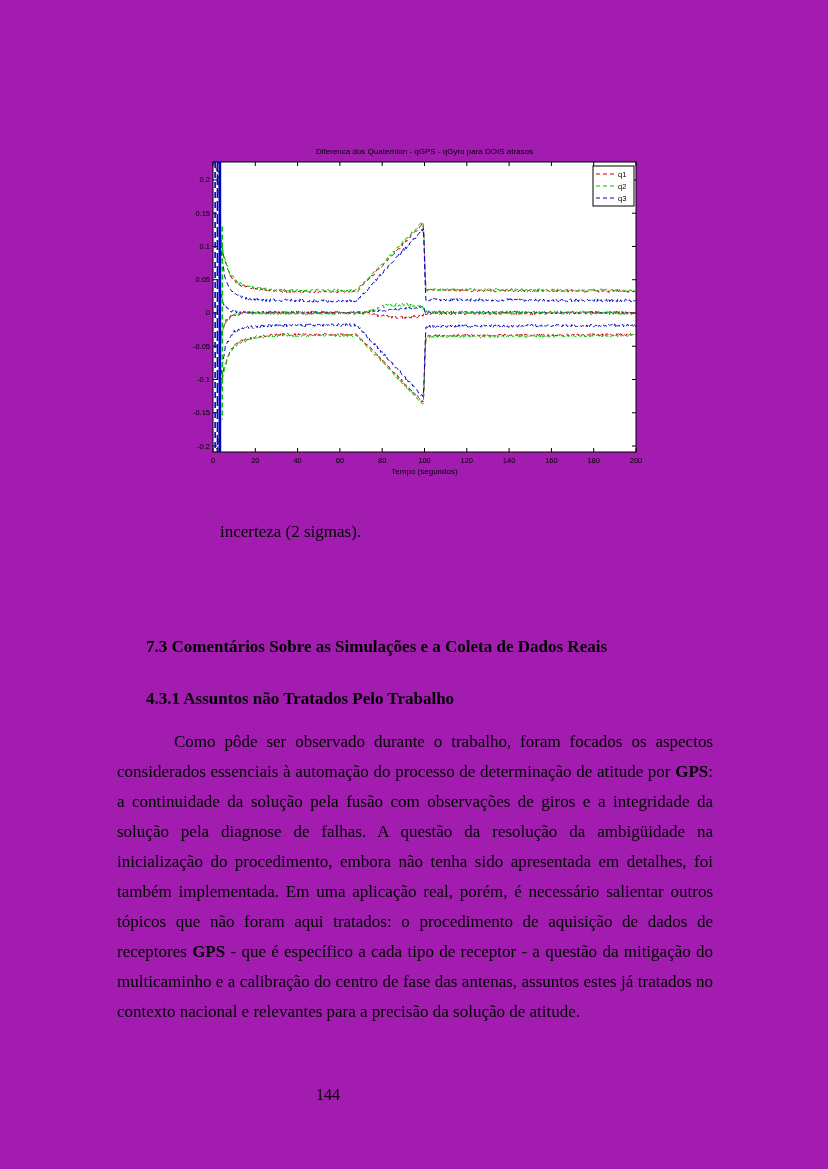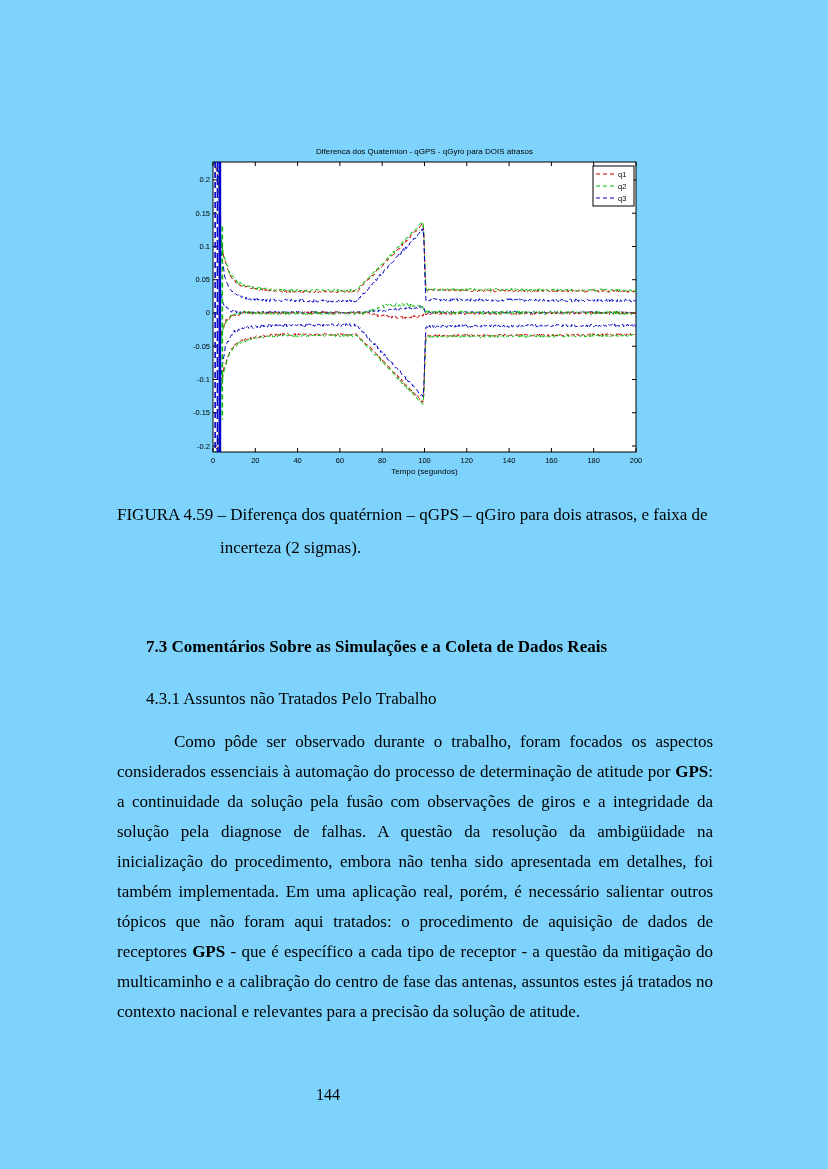--- a/index.html
+++ b/index.html
@@ -1,23 +1,23 @@
 <!DOCTYPE html>
 <html><head>
 <meta charset="utf-8">
 <style>
   html,body{margin:0;padding:0;background:#ffffff;}
   body{width:828px;height:1169px;position:relative;font-family:"Liberation Serif",serif;color:#000;}
-  .page{position:absolute;left:0;top:0;width:828px;height:1169px;background:#7dd3fc;}
+  .page{position:absolute;left:0;top:0;width:828px;height:1169px;background:#a21caf;}
   .figure{position:absolute;left:185px;top:140px;width:470px;height:345px;}
   svg text{font-family:"Liberation Sans",sans-serif;fill:#000;}
   .caption{position:absolute;left:117px;top:504px;width:602px;font-size:17px;line-height:22px;}
-  .cap2{margin-left:103px;margin-top:11px;}
+  .cap2{margin-left:103px;margin-top:17px;}
   .h43{position:absolute;left:146px;top:637px;margin:0;font-size:17px;font-weight:bold;}
-  .h431{position:absolute;left:146px;top:689px;margin:0;font-size:17px;font-weight:normal;}
+  .h431{position:absolute;left:146px;top:689px;margin:0;font-size:17px;font-weight:bold;}
   .bodytext{position:absolute;left:117px;top:727px;width:596px;margin:0;font-size:17px;line-height:30px;text-align:justify;text-indent:57px;}
   .bodytext .b{font-weight:bold;margin-top:8px;}
   .pagenum{position:absolute;left:0;top:1086px;width:656px;text-align:center;font-size:16px;}
 </style>
 </head>
 <body>
 
 <div class="page">
 
   <div class="figure">
@@ -108,21 +108,20 @@
         <line x1="411" y1="34" x2="429" y2="34" stroke="#c80000" stroke-width="1.2" stroke-dasharray="4,3"></line>
         <text x="433" y="36.5" font-size="7.5" text-anchor="start">q1</text>
         <line x1="411" y1="46" x2="429" y2="46" stroke="#00c000" stroke-width="1.2" stroke-dasharray="4,3"></line>
         <text x="433" y="48.5" font-size="7.5" text-anchor="start">q2</text>
         <line x1="411" y1="58" x2="429" y2="58" stroke="#0000c8" stroke-width="1.2" stroke-dasharray="4,3"></line>
         <text x="433" y="60.5" font-size="7.5" text-anchor="start">q3</text>
       </svg>
   </div>
 
   <div class="caption">
-    <div class="cap1">FIGURA 4.59 – Diferença dos quatérnion – qGPS – qGiro para dois atrasos, e faixa de</div>
     <div class="cap2">incerteza (2 sigmas).</div>
   </div>
 
   <h2 class="h43">7.3 Comentários Sobre as Simulações e a Coleta de Dados Reais</h2>
   <h3 class="h431">4.3.1 Assuntos não Tratados Pelo Trabalho</h3>
 
   <p class="bodytext" id="paragraph"><span>Como pôde ser observado durante o trabalho, foram focados os aspectos considerados essenciais à automação do processo de determinação de atitude por </span><span class="b">GPS</span><span>: a continuidade da solução pela fusão com observações de giros e a integridade da solução pela diagnose de falhas. A questão da resolução da ambigüidade na inicialização do procedimento, embora não tenha sido apresentada em detalhes, foi também implementada. Em uma aplicação real, porém, é necessário salientar outros tópicos que não foram aqui tratados: o procedimento de aquisição de dados de receptores </span><span class="b">GPS</span><span> - que é específico a cada tipo de receptor - a questão da mitigação do multicaminho e a calibração do centro de fase das antenas, assuntos estes já tratados no contexto nacional e relevantes para a precisão da solução de atitude.</span></p>
 
   <div class="pagenum">144</div>
 </div>

